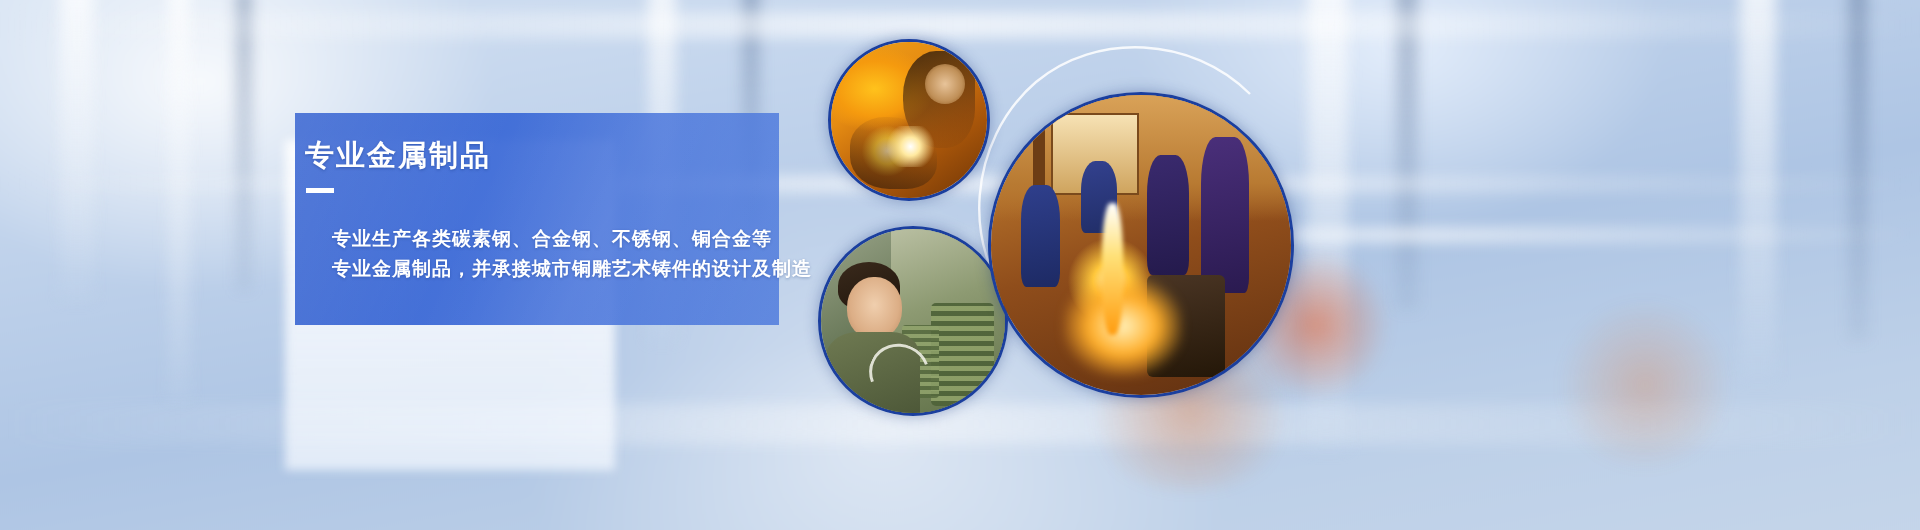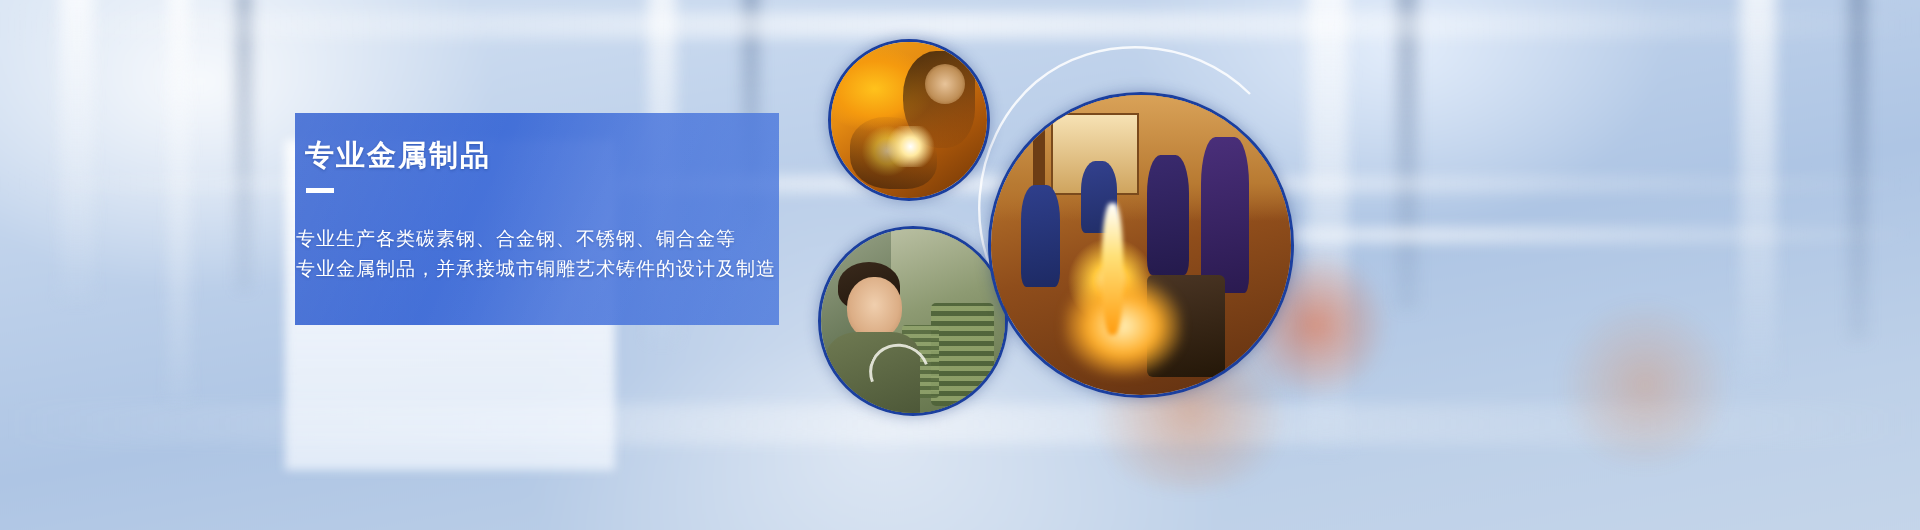--- a/index.html
+++ b/index.html
@@ -52,22 +52,22 @@
     font-size:29px;font-weight:bold;color:#ffffff;letter-spacing:2px;
     text-shadow:0 1px 3px rgba(10,40,110,.35);
     white-space:nowrap;
   }
   .panel-divider{
     position:absolute;left:306px;top:188px;width:28px;height:5px;
     background:#ffffff;
   }
   .panel-desc{
     position:absolute;left:296px;top:224px;width:560px;
-    font-size:19px;font-weight:normal;line-height:30px;color:#ffffff;
-    letter-spacing:1px;text-shadow:0 1px 3px rgba(10,40,110,.30);
+    font-size:19px;font-weight:bold;line-height:30px;color:#ffffff;
+    letter-spacing:1px;text-shadow:0 1px 3px rgba(10,40,110,.30);padding-left:36px;
   }
   .panel-desc div{white-space:nowrap;}
 
   
   .circle{
     position:absolute;border-radius:50%;
     border:3px solid #1b3f9e;overflow:hidden;
     box-shadow:0 0 14px rgba(20,50,120,.35);
   }
   .circle .inner{position:absolute;inset:0;}

